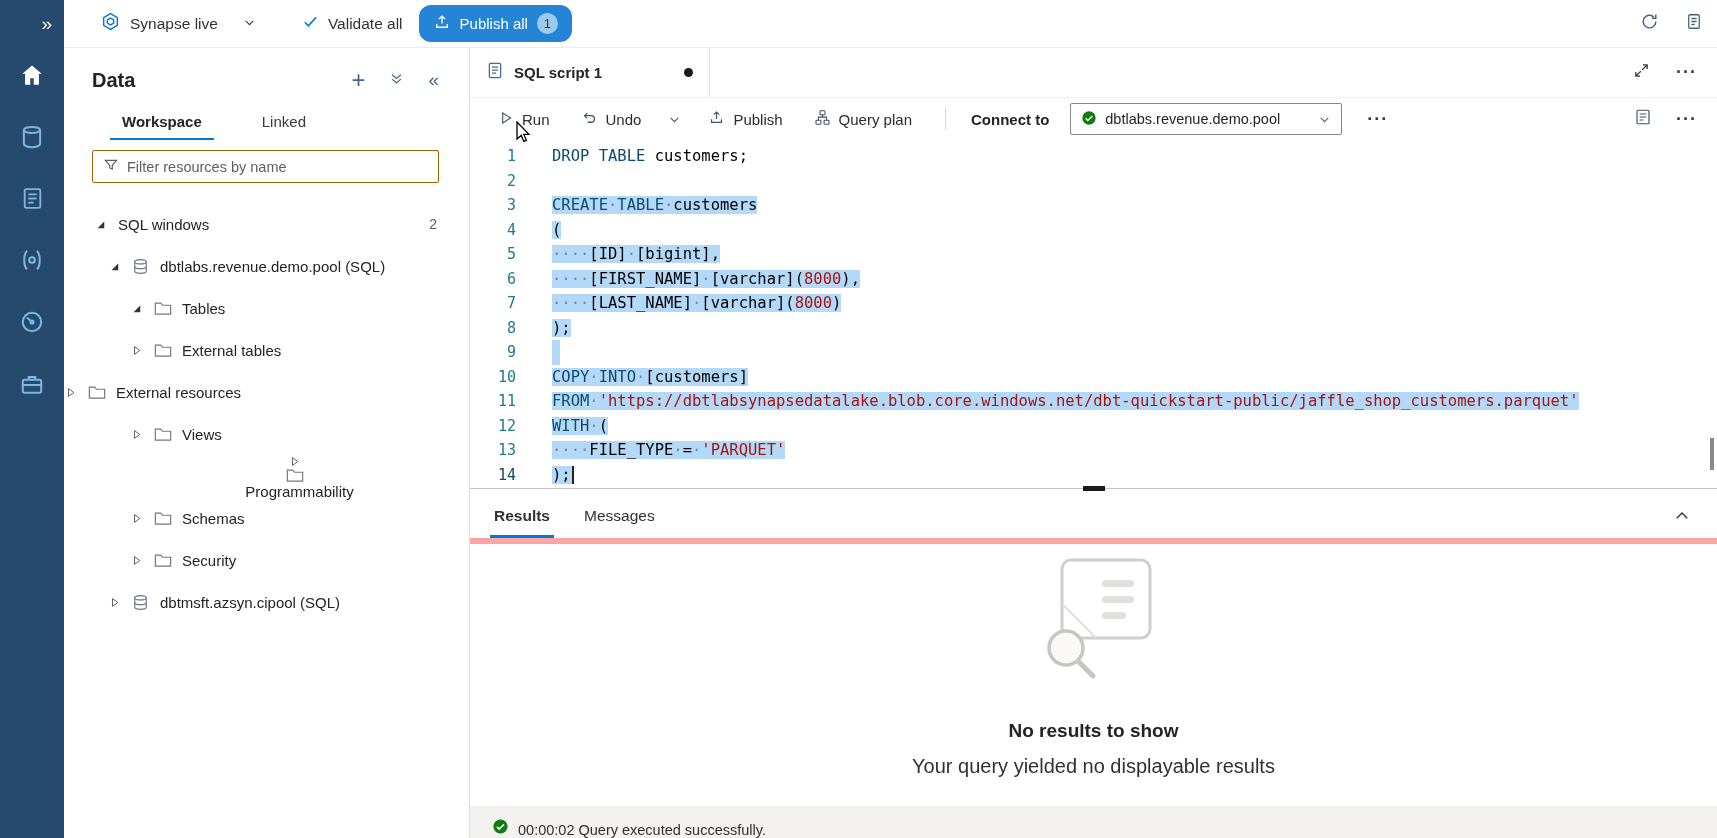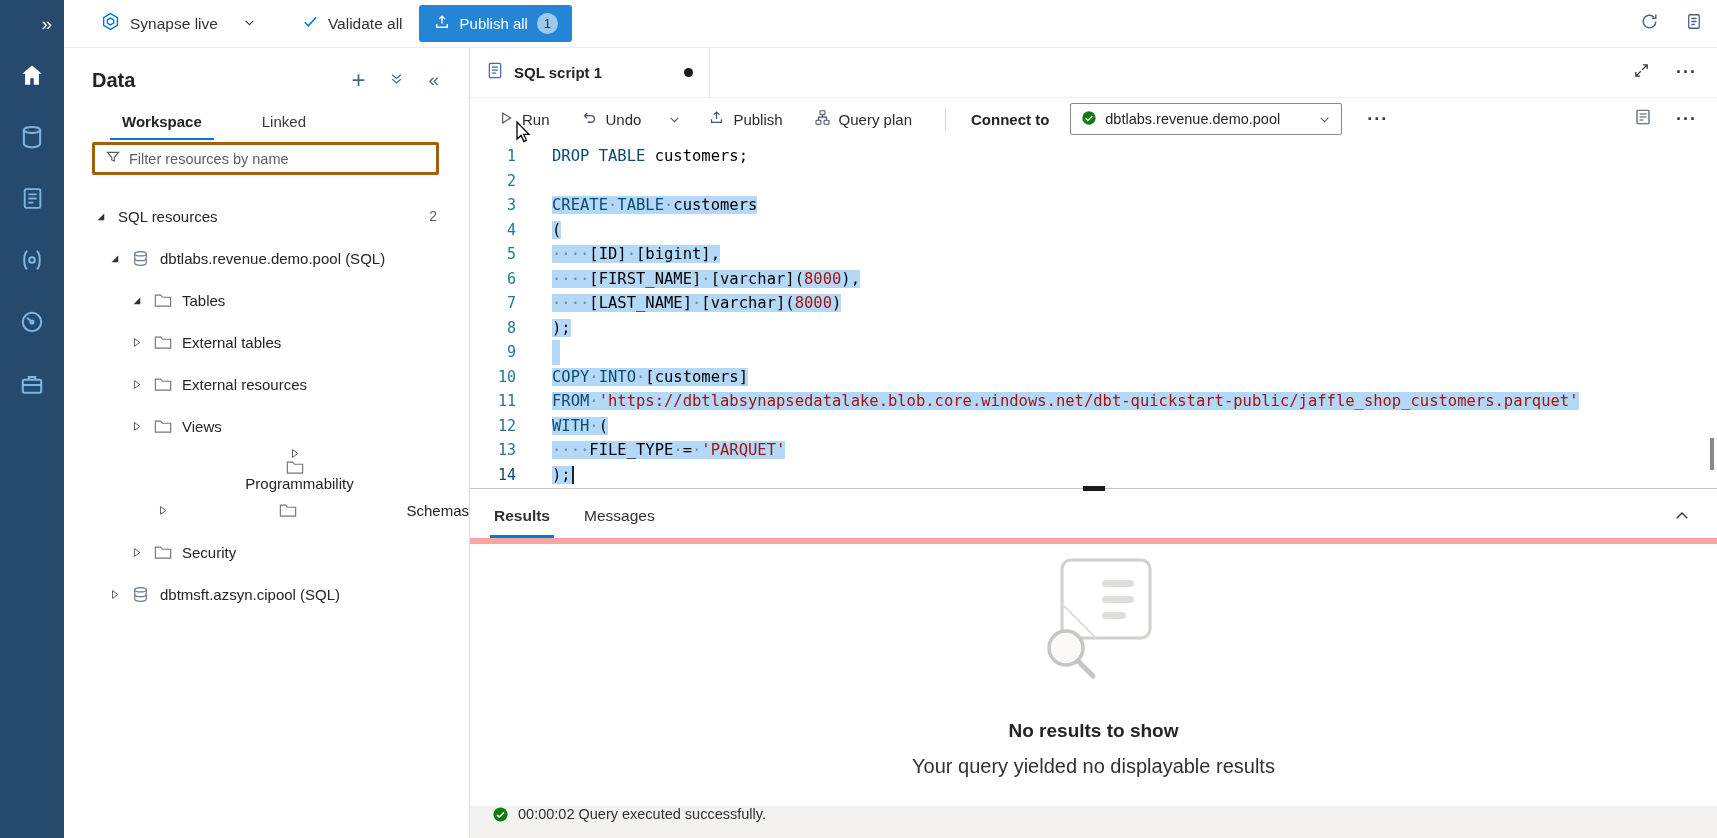--- a/index.html
+++ b/index.html
@@ -7,42 +7,42 @@
     font-family:"Liberation Sans", sans-serif; color:#242424; }
   .app { display:flex; flex-direction:column; width:100%; height:100%; }
 
   
   .topbar { height:48px; display:flex; flex:none; }
   .topbar-corner { width:64px; background:#26496e; color:#fff; display:flex; align-items:center; justify-content:flex-end; padding-right:12px; font-size:19px; }
   .topbar-main { flex:1; background:#fff; border-bottom:1px solid #ececec; display:flex; align-items:center; padding-left:36px; }
   .tb-item { display:flex; align-items:center; gap:9px; font-size:15.5px; color:#323130; cursor:default; }
   .mode-chev { margin-left:16px; }
   .validate { margin-left:46px; }
-  .publish-all { margin-left:16px; height:37px; background:#2484d6; color:#fff; border:none; border-radius:3px;
+  .publish-all { margin-left:16px; height:37px; background:#2484d6; color:#fff; border:none; border-radius:12px;
     display:flex; align-items:center; gap:9px; padding:0 14px; font-size:15px; font-family:inherit; cursor:pointer; }
   .badge { width:21px; height:21px; border-radius:50%; background:#9cc9ec; color:#1d3d5c; font-size:13px; display:flex; align-items:center; justify-content:center; }
   .topbar-right { margin-left:auto; display:flex; align-items:center; gap:26px; padding-right:14px; }
 
   
   .bodyrow { flex:1; display:flex; min-height:0; }
   .rail { width:64px; background:#26496e; display:flex; flex-direction:column; align-items:center; padding-top:14px; gap:36px; flex:none; }
   .rail svg { display:block; }
 
   
   .data-panel { width:406px; flex:none; border-right:1px solid #e0dedc; display:flex; flex-direction:column; background:#fff; }
   .dp-header { display:flex; align-items:center; padding:20px 30px 4px 28px; }
   .dp-title { font-size:20px; font-weight:600; }
   .dp-actions { margin-left:auto; display:flex; align-items:center; gap:24px; color:#41678f; }
   .dp-plus { font-size:24px; line-height:1; font-weight:400; }
   .dp-collapse { font-size:19px; }
   .dp-tabs { display:flex; padding:8px 0 0 28px; }
   .dp-tab { padding:9px 30px 10px 30px; font-size:15px; color:#3b3a39; position:relative; cursor:pointer; }
   .dp-tab.active { font-weight:600; color:#242424; }
   .dp-tab.active::after { content:""; position:absolute; left:18px; right:18px; bottom:0; height:2px; background:#0078d4; }
-  .dp-search { margin:2px 30px 10px 28px; height:33px; border:3px solid #a16207; border-radius:2px; display:flex; align-items:center; padding:0 10px; gap:8px; }
+  .dp-search { margin:10px 30px 10px 28px; height:33px; border:1px solid #a16207; border-radius:2px; display:flex; align-items:center; padding:0 10px; gap:8px; }
   .dp-search input { border:none; outline:none; flex:1; font-size:14.5px; font-family:inherit; color:#323130; }
   .dp-search input::placeholder { color:#605e5c; }
   .tree { padding-top:10px; overflow:hidden; }
   .tree-row { height:42px; display:flex; align-items:center; font-size:15px; cursor:pointer; }
   .twisty { width:14px; margin-right:10px; flex:none; display:flex; }
   .tree-icon { width:18px; margin-right:10px; flex:none; display:flex; }
   .tree-count { margin-left:auto; padding-right:32px; color:#605e5c; font-size:14px; }
 
   
   .main { flex:1; min-width:0; display:flex; flex-direction:column; background:#fff; }
@@ -82,21 +82,21 @@
 
   
   .results-tabs { height:50px; flex:none; display:flex; align-items:center; border-bottom:6px solid #fca5a5; padding-left:12px; }
   .r-tab { padding:12px 12px; margin-right:10px; font-size:15.5px; color:#323130; position:relative; cursor:pointer; }
   .r-tab.active { font-weight:600; }
   .r-tab.active::after { content:""; position:absolute; left:8px; right:8px; bottom:-1px; height:3px; background:#0078d4; }
   .results-collapse { margin-left:auto; padding-right:26px; display:flex; cursor:pointer; }
   .results-body { flex:1; min-height:0; display:flex; flex-direction:column; align-items:center; padding-top:8px; }
   .empty-title { font-size:19px; font-weight:700; color:#242424; margin-top:14px; }
   .empty-sub { font-size:20px; color:#323130; margin-top:13px; }
-  .statusbar { height:32px; flex:none; background:#f3f2f1; display:flex; align-items:flex-start; gap:9px; padding-left:22px; font-size:14.5px; color:#323130; }
+  .statusbar { height:32px; flex:none; background:#f3f2f1; display:flex; align-items:flex-end; gap:9px; padding-left:22px; font-size:14.5px; color:#323130; }
 
   .cursor-overlay { position:fixed; left:516px; top:121px; pointer-events:none; z-index:9; }
 </style>
 </head>
 <body>
 
 <div class="app">
 
   <div class="topbar">
     <div class="topbar-corner">
@@ -218,21 +218,21 @@
         </span>
         <input type="text" placeholder="Filter resources by name" style="">
       </div>
       <div class="tree">
           <div class="tree-row" style="padding-left: 30px;">
             <span class="twisty">
               <svg width="13" height="13" viewBox="0 0 16 16">
                 <path d="M12.6 4.4v8.2H4.4z" fill="#323130"></path>
               </svg>
             </span>
-            <span>SQL resources</span>
+            <span>SQL windows</span>
             <span class="tree-count">2</span>
           </div>
           <div class="tree-row" style="padding-left: 44px;">
             <span class="twisty">
               <svg width="13" height="13" viewBox="0 0 16 16">
                 <path d="M12.6 4.4v8.2H4.4z" fill="#323130"></path>
               </svg>
             </span>
             <span class="tree-icon">
               <svg width="17" height="17" viewBox="0 0 20 20" fill="none" stroke="#6b7c8f" stroke-width="1.4">
@@ -262,60 +262,60 @@
                 <path d="M5.5 3.2v9.6l6.6-4.8z" fill="none" stroke="#605e5c" stroke-width="1.2"></path>
               </svg>
             </span>
             <span class="tree-icon">
               <svg width="18" height="15" viewBox="0 0 20 16" fill="none" stroke="#797775" stroke-width="1.3">
                 <path d="M1.5 2h6l2 2.4h9v9.8h-17z"></path>
               </svg>
             </span>
             <span>External tables</span>
           </div>
+          <div class="tree-row" style="">
+            <span class="twisty">
+              <svg width="13" height="13" viewBox="0 0 16 16">
+                <path d="M5.5 3.2v9.6l6.6-4.8z" fill="none" stroke="#605e5c" stroke-width="1.2"></path>
+              </svg>
+            </span>
+            <span class="tree-icon">
+              <svg width="18" height="15" viewBox="0 0 20 16" fill="none" stroke="#797775" stroke-width="1.3">
+                <path d="M1.5 2h6l2 2.4h9v9.8h-17z"></path>
+              </svg>
+            </span>
+            <span>External resources</span>
+          </div>
           <div class="tree-row" style="padding-left: 66px;">
             <span class="twisty">
               <svg width="13" height="13" viewBox="0 0 16 16">
                 <path d="M5.5 3.2v9.6l6.6-4.8z" fill="none" stroke="#605e5c" stroke-width="1.2"></path>
               </svg>
             </span>
             <span class="tree-icon">
               <svg width="18" height="15" viewBox="0 0 20 16" fill="none" stroke="#797775" stroke-width="1.3">
                 <path d="M1.5 2h6l2 2.4h9v9.8h-17z"></path>
               </svg>
             </span>
-            <span>External resources</span>
+            <span>Views</span>
+          </div>
+          <div class="tree-row" style="padding-left: 66px; flex-direction: column;">
+            <span class="twisty">
+              <svg width="13" height="13" viewBox="0 0 16 16">
+                <path d="M5.5 3.2v9.6l6.6-4.8z" fill="none" stroke="#605e5c" stroke-width="1.2"></path>
+              </svg>
+            </span>
+            <span class="tree-icon">
+              <svg width="18" height="15" viewBox="0 0 20 16" fill="none" stroke="#797775" stroke-width="1.3">
+                <path d="M1.5 2h6l2 2.4h9v9.8h-17z"></path>
+              </svg>
+            </span>
+            <span>Programmability</span>
           </div>
           <div class="tree-row" style="padding-left: 66px;">
-            <span class="twisty">
-              <svg width="13" height="13" viewBox="0 0 16 16">
-                <path d="M5.5 3.2v9.6l6.6-4.8z" fill="none" stroke="#605e5c" stroke-width="1.2"></path>
-              </svg>
-            </span>
-            <span class="tree-icon">
-              <svg width="18" height="15" viewBox="0 0 20 16" fill="none" stroke="#797775" stroke-width="1.3">
-                <path d="M1.5 2h6l2 2.4h9v9.8h-17z"></path>
-              </svg>
-            </span>
-            <span>Views</span>
-          </div>
-          <div class="tree-row" style="padding-left: 66px; flex-direction: column;">
-            <span class="twisty">
-              <svg width="13" height="13" viewBox="0 0 16 16">
-                <path d="M5.5 3.2v9.6l6.6-4.8z" fill="none" stroke="#605e5c" stroke-width="1.2"></path>
-              </svg>
-            </span>
-            <span class="tree-icon">
-              <svg width="18" height="15" viewBox="0 0 20 16" fill="none" stroke="#797775" stroke-width="1.3">
-                <path d="M1.5 2h6l2 2.4h9v9.8h-17z"></path>
-              </svg>
-            </span>
-            <span>Programmability</span>
-          </div>
-          <div class="tree-row" style="padding-left: 92px; justify-content: space-between;">
             <span class="twisty">
               <svg width="13" height="13" viewBox="0 0 16 16">
                 <path d="M5.5 3.2v9.6l6.6-4.8z" fill="none" stroke="#605e5c" stroke-width="1.2"></path>
               </svg>
             </span>
             <span class="tree-icon">
               <svg width="18" height="15" viewBox="0 0 20 16" fill="none" stroke="#797775" stroke-width="1.3">
                 <path d="M1.5 2h6l2 2.4h9v9.8h-17z"></path>
               </svg>
             </span>

